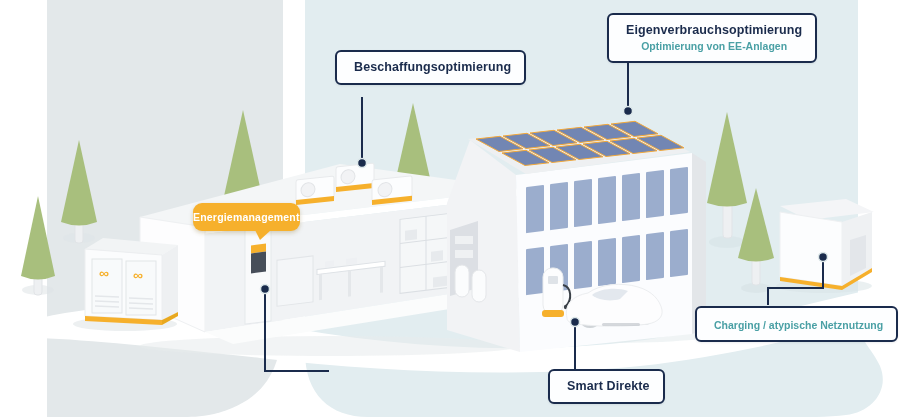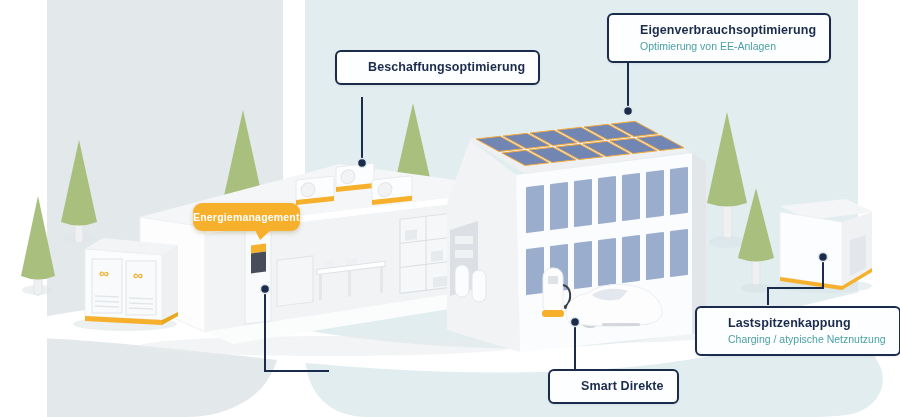--- a/index.html
+++ b/index.html
@@ -12,24 +12,24 @@
   .cone{fill:var(--tree-green,#a8bf7d);}
   .trunk{fill:#eef0f2;stroke:#e1e4e7;stroke-width:1;}
   .win{fill:var(--window-blue,#9badcd);}
   .sp{fill:var(--solar-blue,#7286b3);stroke:var(--solar-edge,#f2a93b);stroke-width:1;}
   .accent{fill:var(--accent-yellow,#f6b02c);}
   .line{stroke:var(--navy,#1a2b4c);stroke-width:2;fill:none;}
   .dot{fill:var(--navy,#1a2b4c);stroke:#dde8ea;stroke-width:1.5;}
   
   .callout{
     position:absolute;z-index:3;background:#fdfeff;border:2px solid var(--navy,#1a2b4c);
-    border-radius:6px;padding:8px 13px 9px 31px;white-space:nowrap;box-shadow:0 1px 2px rgba(20,40,70,.08);
+    border-radius:6px;padding:8px 13px 9px 17px;white-space:nowrap;box-shadow:0 1px 2px rgba(20,40,70,.08);text-align:center;
   }
   .callout-title{font-size:12.5px;font-weight:700;color:var(--navy,#1a2b4c);letter-spacing:.1px;}
-  .callout-sub{font-size:10.5px;font-weight:400;color:var(--teal,#4aa0a5);margin-top:3px;}
+  .callout-sub{font-size:10.5px;font-weight:700;color:var(--teal,#4aa0a5);margin-top:3px;}
   .badge{
     position:absolute;z-index:3;background:var(--accent-yellow,#f6b02c);color:#ffffff;
     font-size:10.5px;font-weight:700;letter-spacing:.2px;padding:8px 0;border-radius:9px;
     box-shadow:0 2px 4px rgba(120,90,10,.25);
   }
   .badge::after{
     content:"";position:absolute;bottom:-9px;left:62px;width:0;height:0;
     border-left:5px solid transparent;border-right:11px solid transparent;
     border-top:10px solid var(--accent-yellow,#f6b02c);
   }
@@ -247,19 +247,18 @@
     <div class="callout-title">Eigenverbrauchsoptimierung</div>
     <div class="callout-sub">Optimierung von EE-Anlagen</div>
   </div>
 
 
   <div class="callout" style="left:548px;top:369px;">
     <div class="callout-title">Smart Direkte</div>
   </div>
 
   <div class="callout" style="left:695px;top:306px;">
-    <div class="callout-title">Lastspitzenkappung</div>
     <div class="callout-sub">Charging / atypische Netznutzung</div>
   </div>
 
   <div class="badge" style="left:193px;top:203px;">Energiemanagement</div>
 
 </div>
 
 </body></html>

